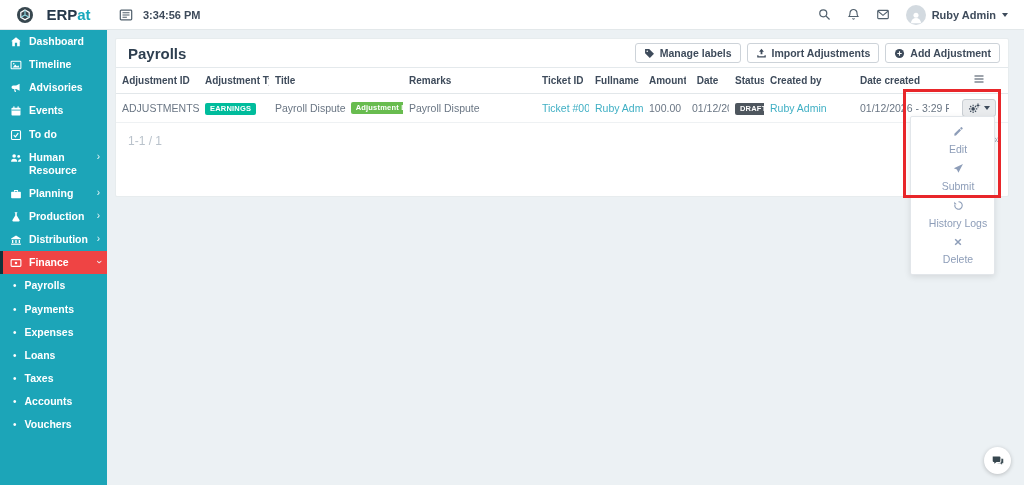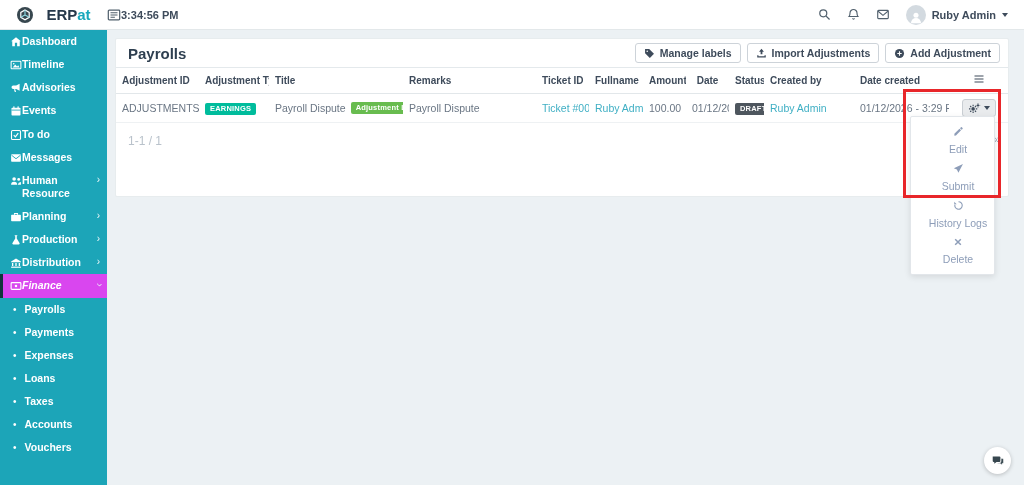--- a/index.html
+++ b/index.html
@@ -6,39 +6,39 @@
   html,body { width:1024px; height:485px; }
   body { font-family:"Liberation Sans", sans-serif; position:relative; background:#ECF1F4; overflow:hidden; }
   svg { display:block; }
 
   
   .topbar { position:absolute; top:0; left:0; width:1024px; height:30px; background:#fff;
             border-bottom:1px solid #E3E8EA; display:flex; align-items:center; z-index:5; }
   .logo-area { width:107px; height:100%; display:flex; align-items:center; justify-content:center; gap:12px; cursor:pointer; }
   .logo-text { font-size:15px; font-weight:bold; color:#26384A; }
   .logo-text .accent { color:#19A8BC; }
-  .topbar-left { display:flex; align-items:center; gap:0; }
+  .topbar-left { display:flex; align-items:center; gap:10px; margin-left:12px; }
   .time { font-size:11px; font-weight:bold; color:#3E4B5B; }
   .topbar-right { margin-left:auto; display:flex; align-items:center; gap:16px; padding-right:16px; }
   .tb-ic { cursor:pointer; }
   .user { display:flex; align-items:center; gap:6px; cursor:pointer; }
   .user-name { font-size:11px; font-weight:600; color:#3E4B5B; }
   .avatar { width:20px; height:20px; border-radius:50%; background:#D3DAE0; overflow:hidden;
             display:flex; align-items:flex-end; justify-content:center; }
   .caret { width:0; height:0; border-left:3.5px solid transparent; border-right:3.5px solid transparent;
            border-top:4px solid #3E4B5B; }
 
   
   .sidebar { position:absolute; top:30px; left:0; width:107px; height:455px; background:#1CA5B8; }
-  .side-item { display:flex; align-items:flex-start; padding:5px 7px 5px 10px; min-height:22px; cursor:pointer; }
+  .side-item { display:flex; align-items:flex-start; gap:7px; padding:5px 7px 5px 10px; min-height:22px; cursor:pointer; }
   .side-item .sicon { flex:0 0 auto; margin-top:1px; }
   .slabel { color:#fff; font-size:10.5px; font-weight:600; line-height:1.25; }
   .schev { margin-left:auto; color:#EAF7F9; font-size:10px; line-height:12px; }
   .schev.down { transform:rotate(90deg); }
-  .side-item.active { background:#d946ef; box-shadow:inset 3px 0 0 #10343C;font-style:italic; }
+  .side-item.active { background:#ef4444; box-shadow:inset 3px 0 0 #10343C; }
   .side-sub { display:flex; align-items:center; gap:8px; padding:5px 8px 5px 13px; min-height:22px; cursor:pointer; }
   .bullet { color:#fff; font-size:10px; }
 
   
   .main-card { position:absolute; left:115px; top:38px; width:894px; height:159px; background:#fff;
                border:1px solid #E7ECEE; border-radius:2px; z-index:1; }
   .card-head { display:flex; align-items:center; height:29px; padding:0 8px 0 12px; border-bottom:1px solid #E4E9EC; }
   .page-title { font-size:15px; font-weight:bold; color:#2E3F50; }
   .tabs { display:flex; gap:20px; margin-left:18px; height:100%; }
   .tab { font-size:10.5px; color:#5E6B77; display:flex; align-items:center; padding:0 3px;
@@ -174,29 +174,20 @@
     <span class="slabel">Events</span>
   </div>
   <div class="side-item">
     <span class="sicon">
         <svg width="12" height="12" viewBox="0 0 16 16">
           <rect x="2" y="2" width="12" height="12" rx="1.5" fill="none" stroke="#fff" stroke-width="1.5"></rect>
           <path d="M5 8.2 7.2 10.4 11 5.6" fill="none" stroke="#fff" stroke-width="1.6"></path>
         </svg>
       </span>
     <span class="slabel">To do</span>
-  </div>
-  <div class="side-item">
-    <span class="sicon">
-        <svg width="12" height="12" viewBox="0 0 16 16">
-          <rect x="1.5" y="3" width="13" height="10" rx="1" fill="#fff"></rect>
-          <path d="M2 4.2 8 9l6-4.8" fill="none" stroke="#1CA5B8" stroke-width="1.2"></path>
-        </svg>
-      </span>
-    <span class="slabel">Messages</span>
   </div>
   <div class="side-item">
     <span class="sicon">
         <svg width="12" height="12" viewBox="0 0 16 16" fill="#fff">
           <circle cx="5.5" cy="5.3" r="2.4"></circle>
           <path d="M1.4 13a4.1 4.1 0 0 1 8.2 0Z"></path>
           <circle cx="11.6" cy="5.9" r="1.9"></circle>
           <path d="M10.3 13a4.6 4.6 0 0 1 4.3-3.6V13Z"></path>
         </svg>
       </span>

